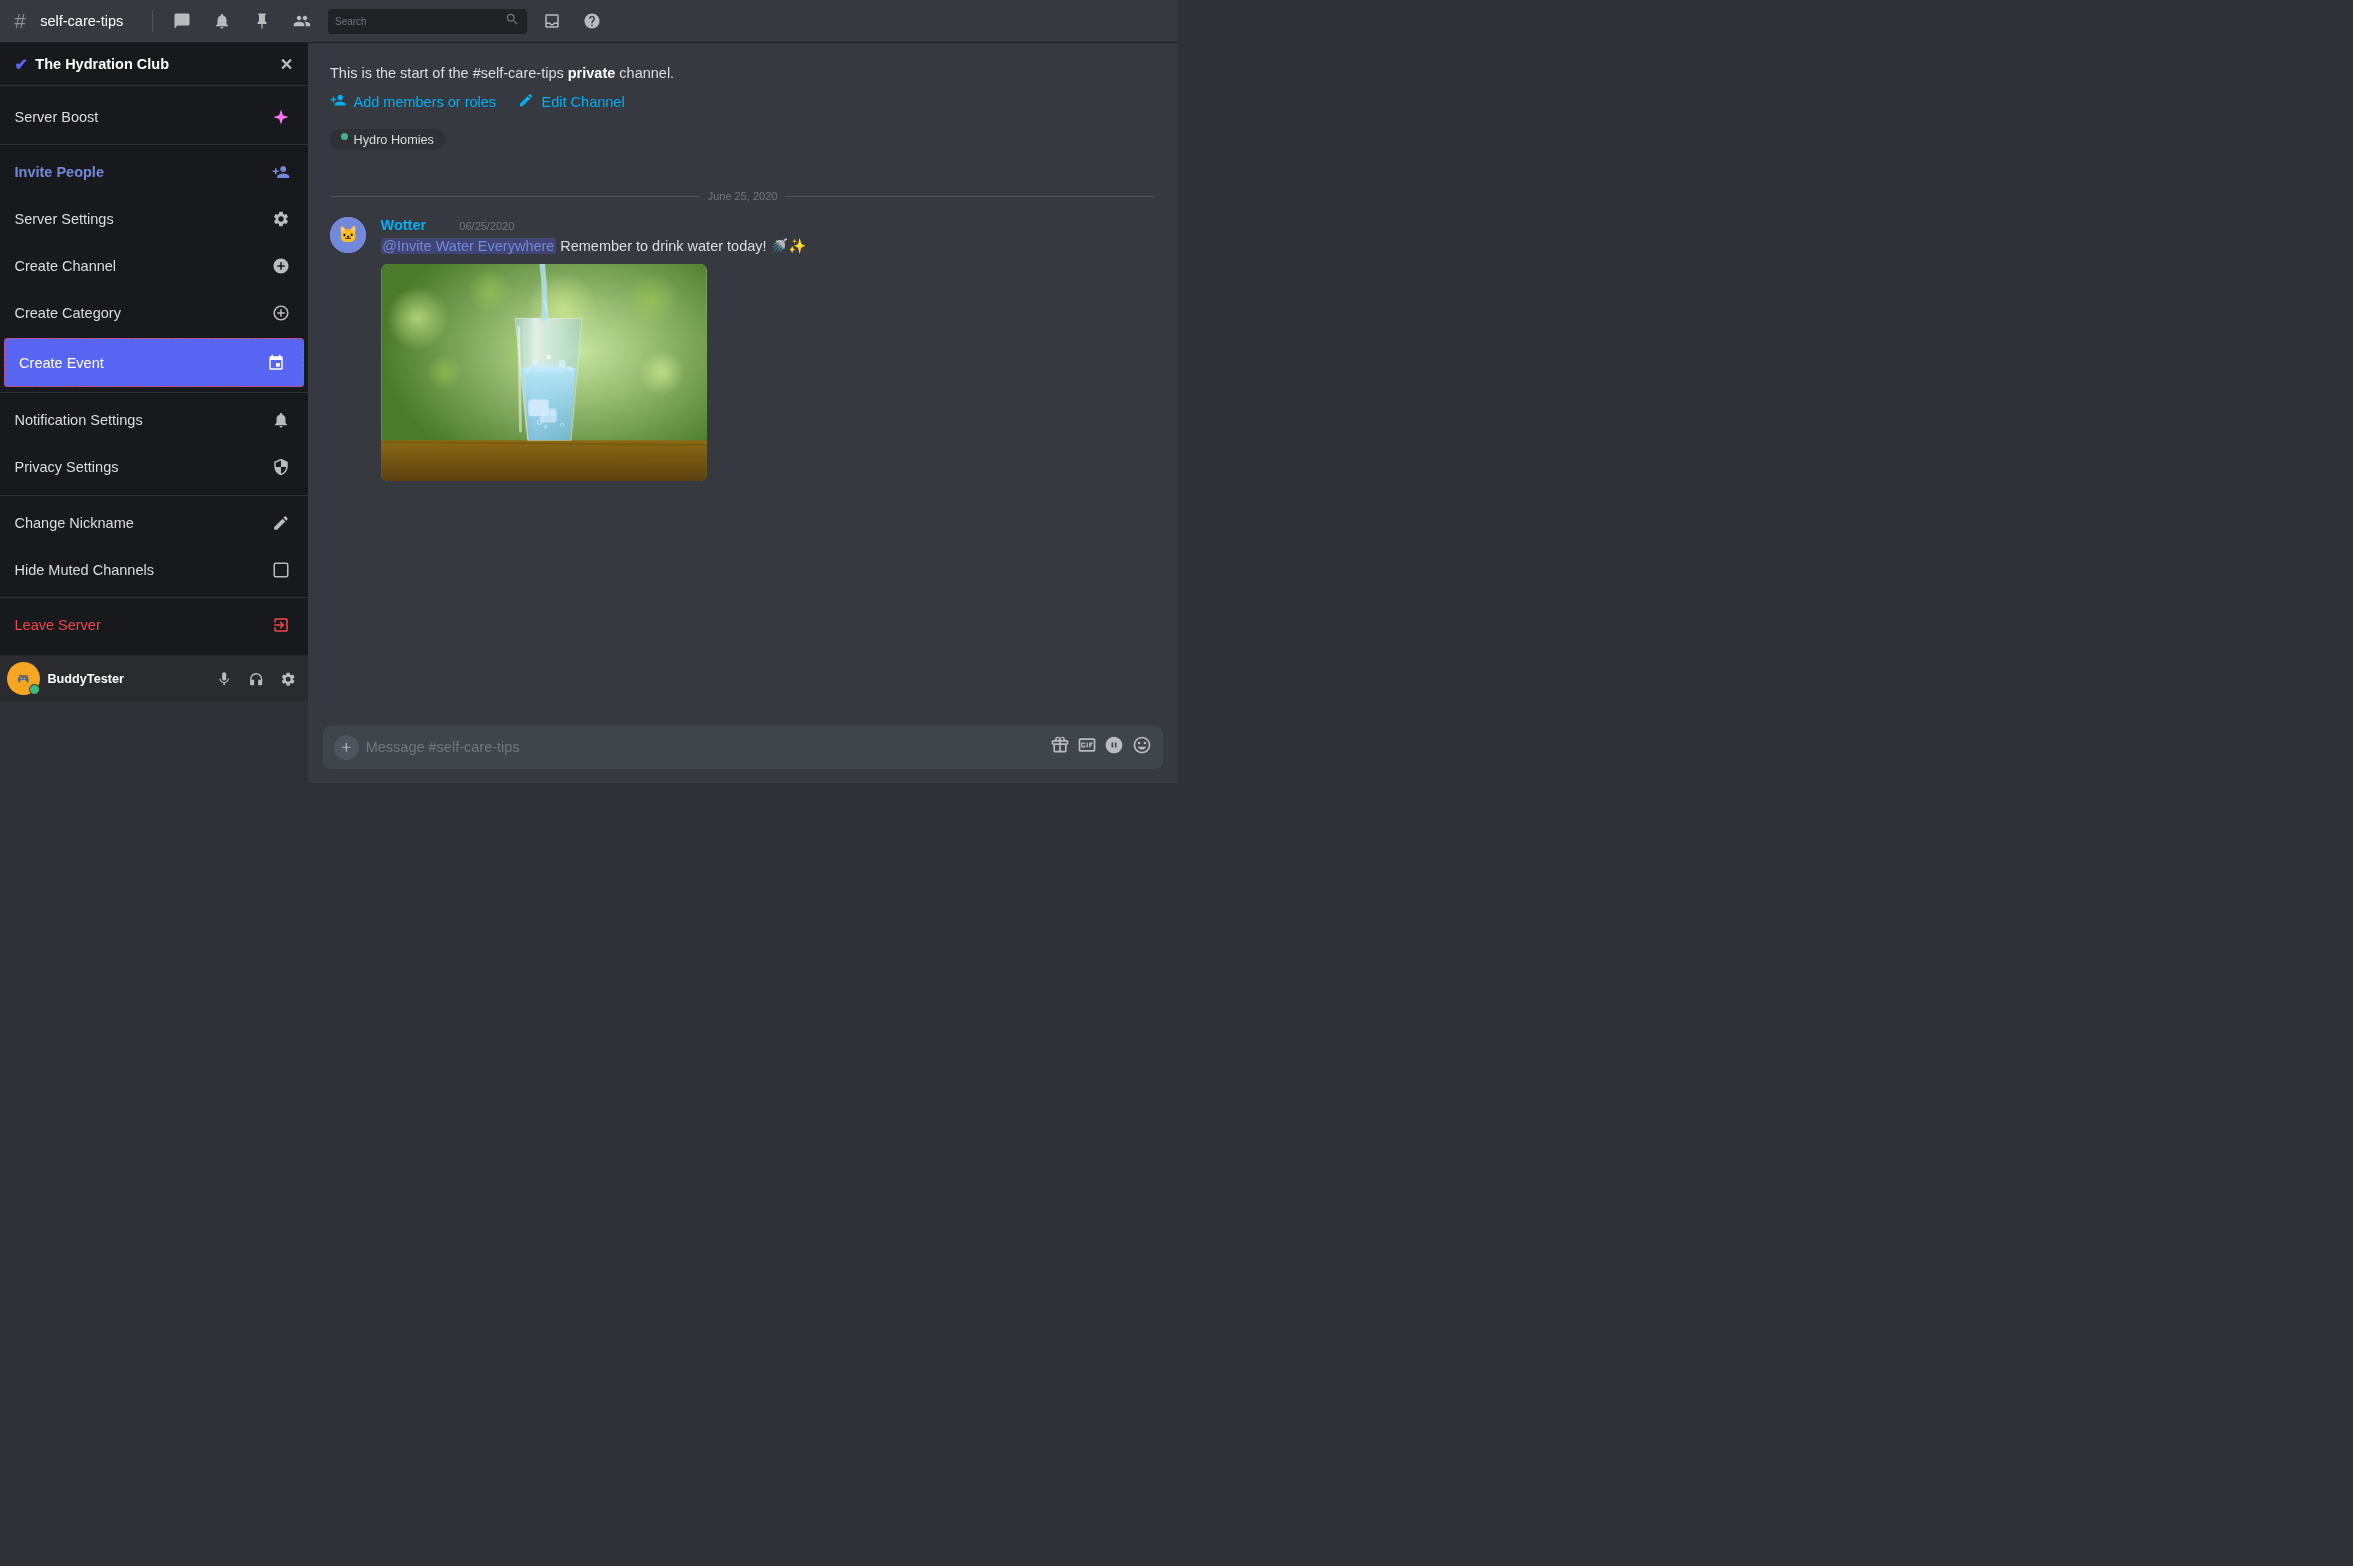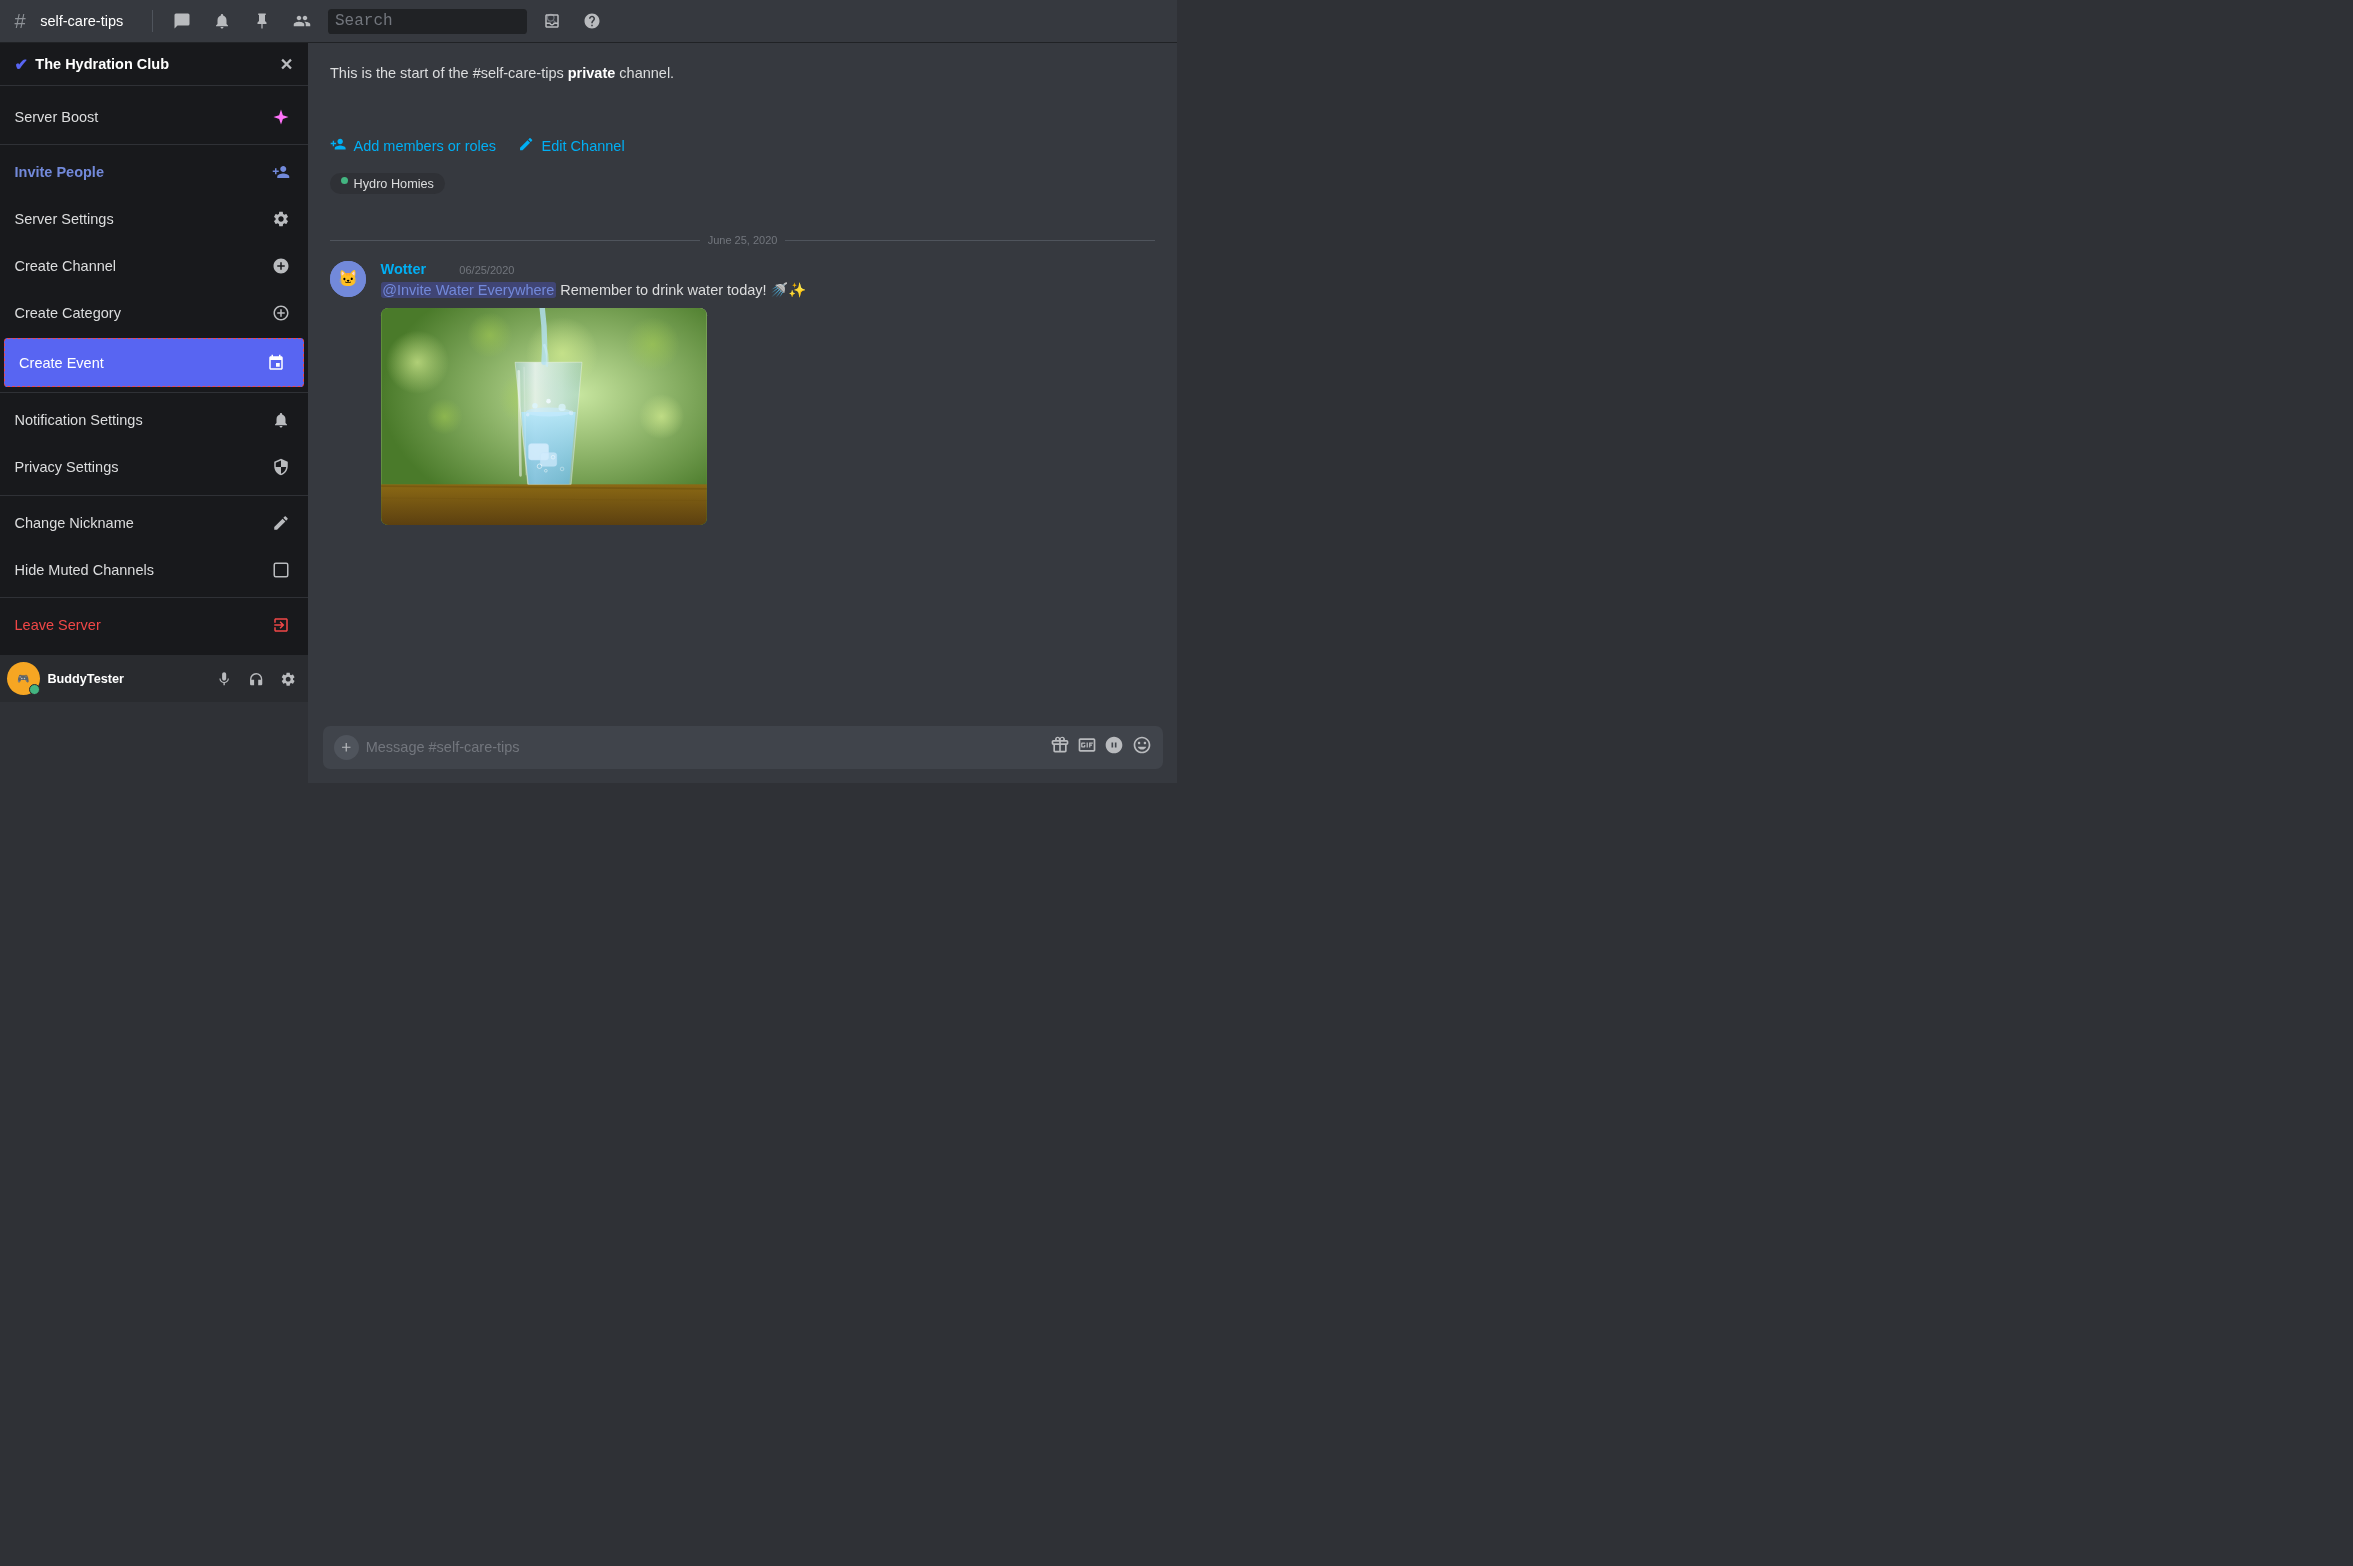--- a/index.html
+++ b/index.html
@@ -60,23 +60,22 @@
       align-items: center;
       padding: 0 7.2px;
       width: 199px;
       height: 25px;
     }
     .search-bar input {
       background: transparent;
       border: none;
       outline: none;
       color: #fdba74;
-      font-size: 16px;
+      font-size: 10px;
       flex: 1;
-      font-family: Liberation Mono, monospace;
     }
     .search-bar input::placeholder { color: #72767d; }
     .search-bar-icon { color: #72767d; font-size: 14.5px; }
 
     
     .main {
       display: flex;
       flex: 1;
       overflow: hidden;
     }
@@ -216,21 +215,20 @@
       margin-bottom: 14.5px;
     }
     .chat-action-btn {
       display: flex;
       align-items: center;
       gap: 7.2px;
       color: #00aff4;
       font-size: 14.5px;
       cursor: pointer;
       font-weight: 500;
-      margin-top: 44px;
     }
     .chat-action-btn .icon { font-size: 16.3px; }
 
     .thread-label {
       display: inline-flex;
       align-items: flex-start;
       gap: 5.4px;
       background: #2f3136;
       border-radius: 18px;
       padding: 3.6px 11px;

